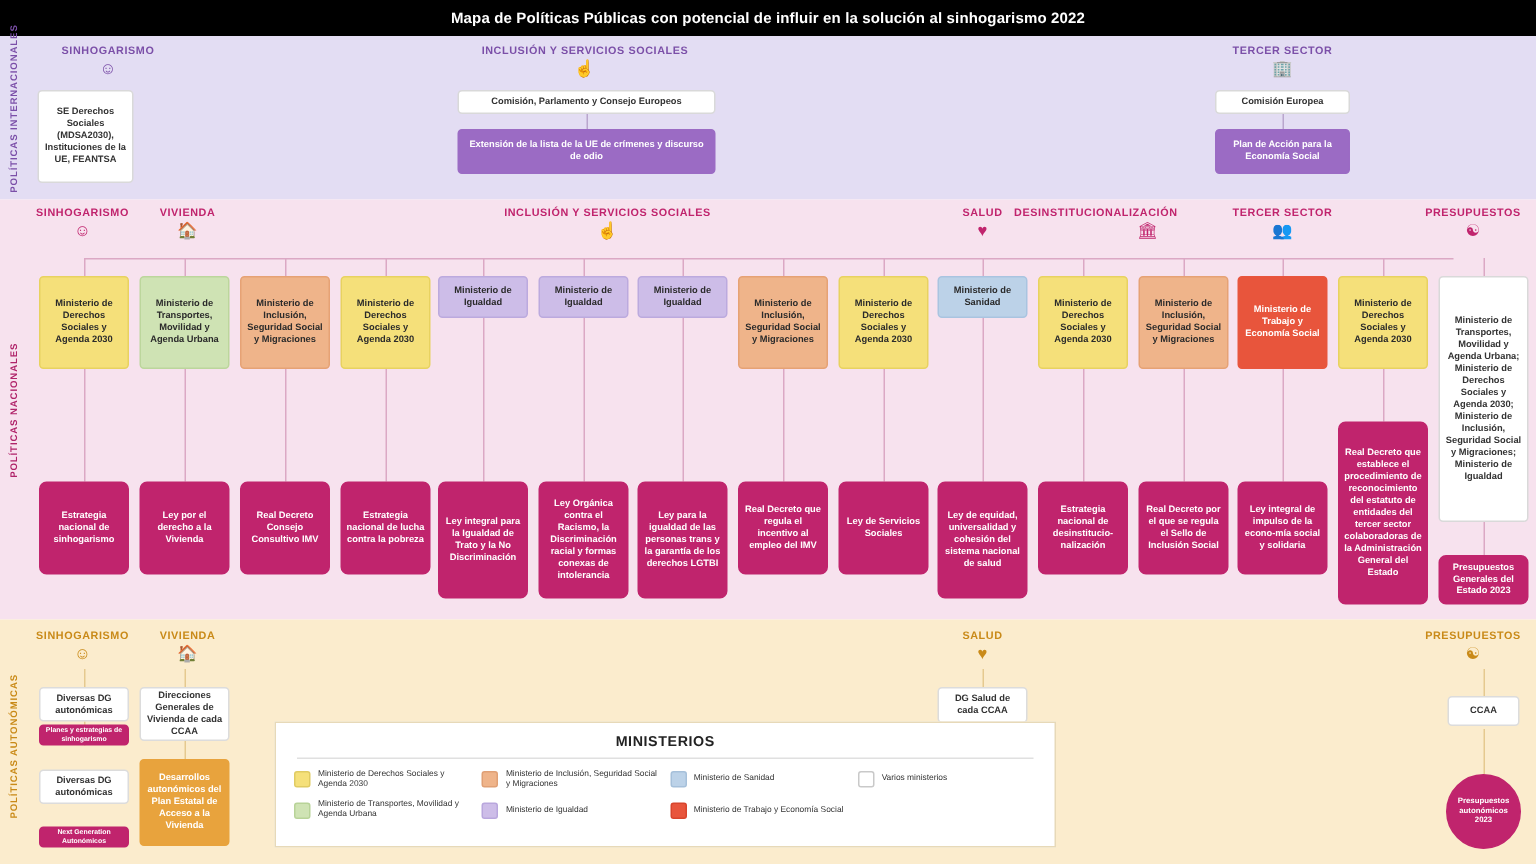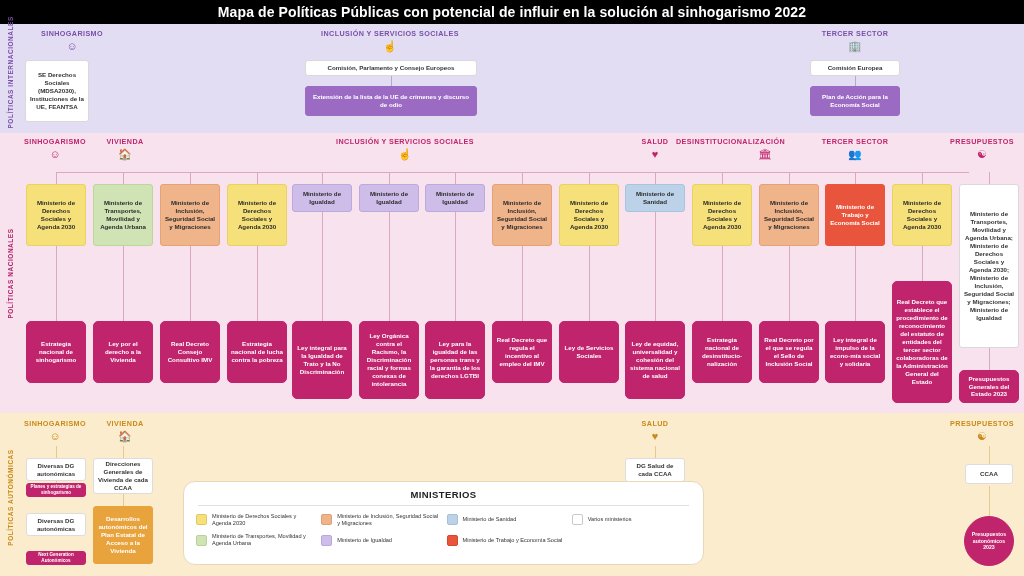--- a/index.html
+++ b/index.html
@@ -12,21 +12,21 @@
     position: relative;
   }
   #canvas { position: relative; width: 1024px; height: 576px; }
 
   
   .band { position: absolute; left: 0; width: 1024px; }
   .band-title { top: 0; height: 24px; background: #000000; color: #fff; }
   .band-title .t {
     position: absolute; left: 0; top: 0; width: 1024px; height: 24px;
     display: flex; align-items: center; justify-content: center;
-    font-size: 14px; font-weight: bold; letter-spacing: .1px;
+    font-size: 10px; font-weight: bold; letter-spacing: .1px;
   }
   .band-intl { top: 24px; height: 109px; background: #e3ddf3; }
   .band-nat  { top: 133px; height: 280px; background: #f7e2ee; }
   .band-aut  { top: 413px; height: 163px; background: #fbeccd; }
 
   
   .vlabel {
     position: absolute; transform-origin: center center;
     font-size: 6.4px; font-weight: bold; letter-spacing: .6px;
     text-align: center; white-space: nowrap;
@@ -75,21 +75,21 @@
   
   .ln { position: absolute; background: #b9a6cd; }
   .ln.v { width: 1px; }
   .ln.h { height: 1px; }
   .ln.pink { background: #dba8c4; }
   .ln.amber { background: #e5c98f; }
 
   
   #legend {
     position: absolute; left: 183px; top: 481px; width: 521px; height: 84px;
-    background: #ffffff; border: 1px solid #e7d9b8; border-radius: 12px;
+    background: #ffffff; border: 1px solid #e7d9b8; border-radius: 0;
   }
   #legend .lg-title {
     text-align: center; font-size: 9.5px; font-weight: bold; color: #222;
     margin-top: 7px; letter-spacing: .4px;
   }
   #legend .lg-rule { height: 1px; background: #e0e0e0; margin: 5px 14px 7px; }
   #legend .lg-grid {
     display: grid; grid-template-columns: 1fr 1fr 1fr 1fr;
     gap: 7px 6px; padding: 0 12px;
   }

